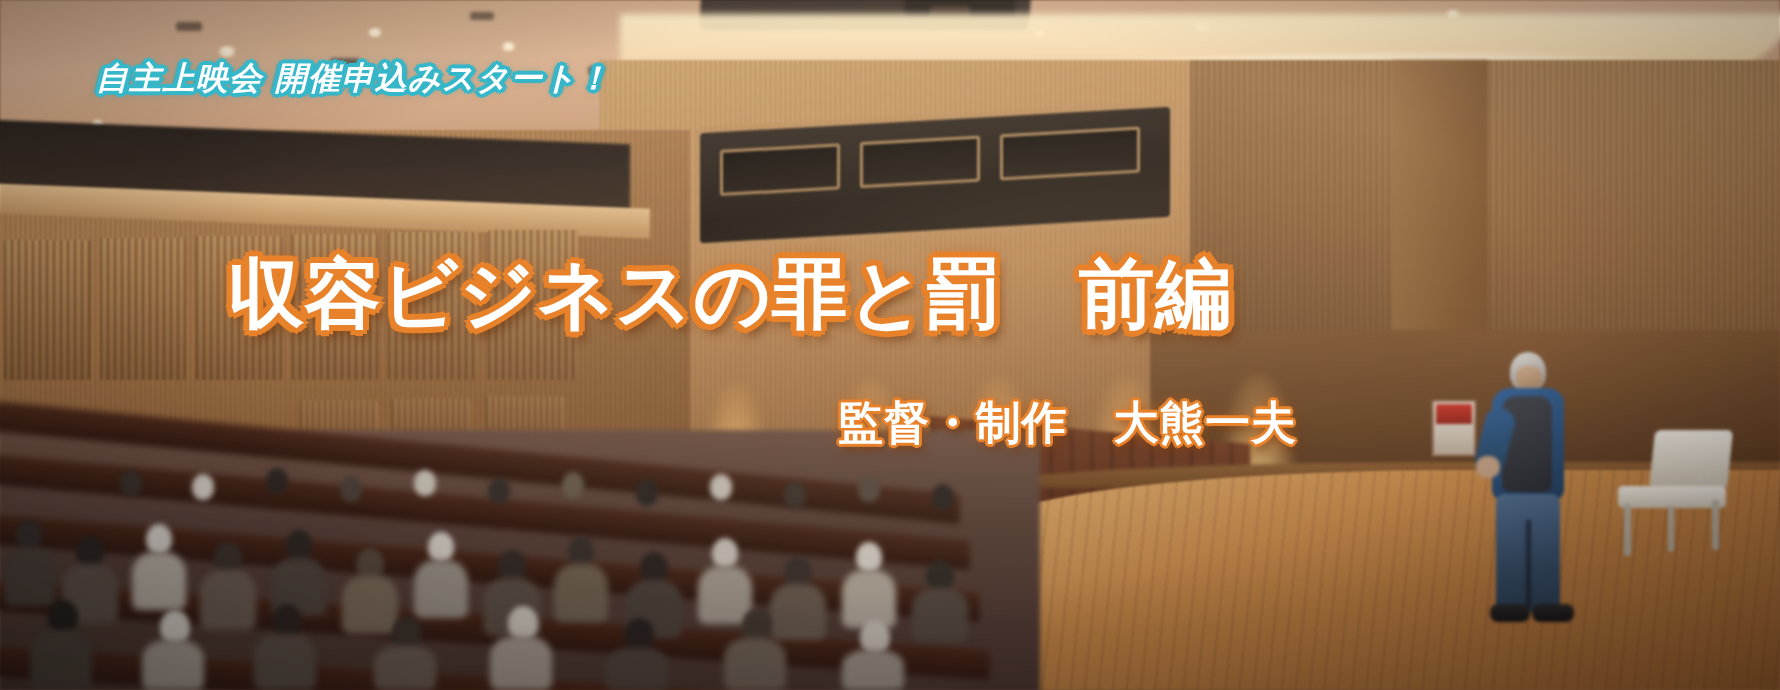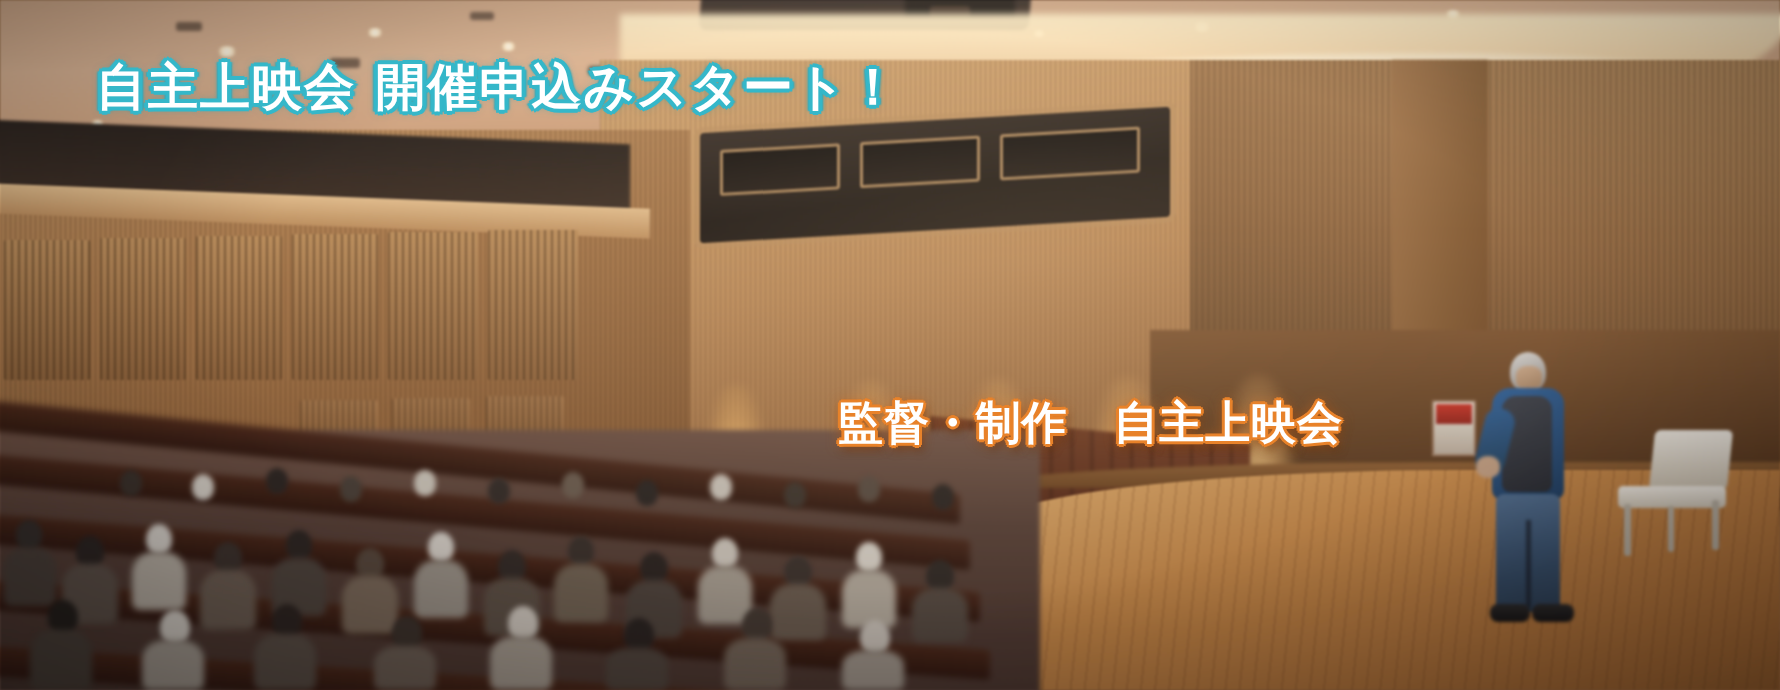--- a/index.html
+++ b/index.html
@@ -323,27 +323,28 @@
     position:absolute; inset:0;
     font-family:"DejaVu Sans","Liberation Sans",sans-serif;
     font-weight:700;
   }
 
   .line { position:absolute; white-space:nowrap; color:#ffffff; letter-spacing:.02em; }
 
   
   .l-kickoff {
     left:96px; top:62px;
-    font-size:50px;
+    font-size:32px;
     line-height:1;
     letter-spacing:.04em;
     text-shadow:
       -3px -3px 0 #35b7c9, 3px -3px 0 #35b7c9, -3px 3px 0 #35b7c9, 3px 3px 0 #35b7c9,
       -4px 0 0 #35b7c9, 4px 0 0 #35b7c9, 0 -4px 0 #35b7c9, 0 4px 0 #35b7c9,
       -5px 0 2px #2fa9bb, 5px 0 2px #2fa9bb, 0 0 10px rgba(36,150,170,.8);
+    font-style: italic;
   }
 
   
   .l-series {
     left:128px; top:180px;
     font-size:50px;
     line-height:1;
     letter-spacing:.01em;
     text-shadow:
       -3px -3px 0 #e8822a, 3px -3px 0 #e8822a, -3px 3px 0 #e8822a, 3px 3px 0 #e8822a,
@@ -556,17 +557,18 @@
     <div class="chair-leg" style="left:1668px;top:506px;width:6px;height:46px;"></div>
 
     <div class="grade"></div>
     <div class="vignette"></div>
   </div>
 
   <div class="overlay">
     <div class="line l-kickoff">自主上映会 開催申込みスタート！</div>
 
 
-
-    <div class="line l-credit">監督・制作　自主上映会</div>
+    <div class="line l-title">収容ビジネスの罪と罰　前編</div>
+
+    <div class="line l-credit">監督・制作　大熊一夫</div>
   </div>
 
 </div>
 
 </body></html>

